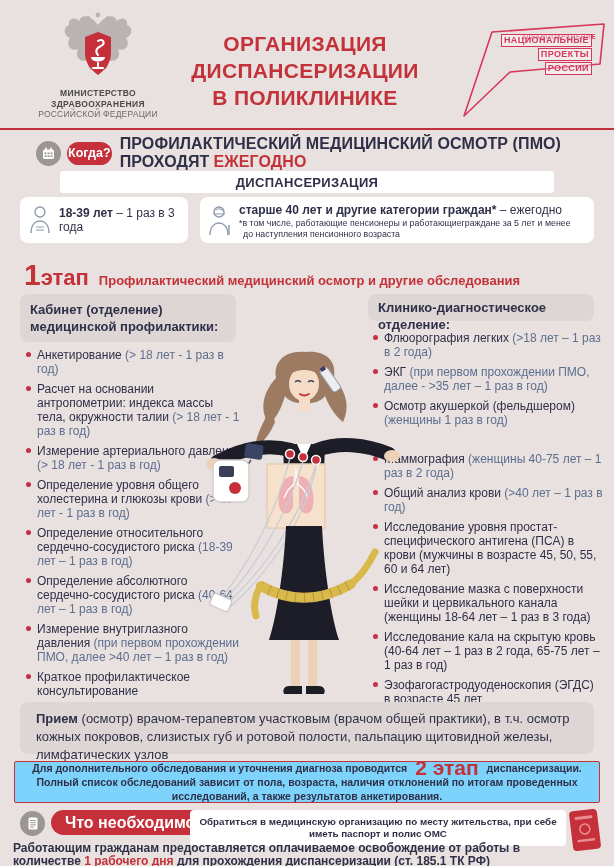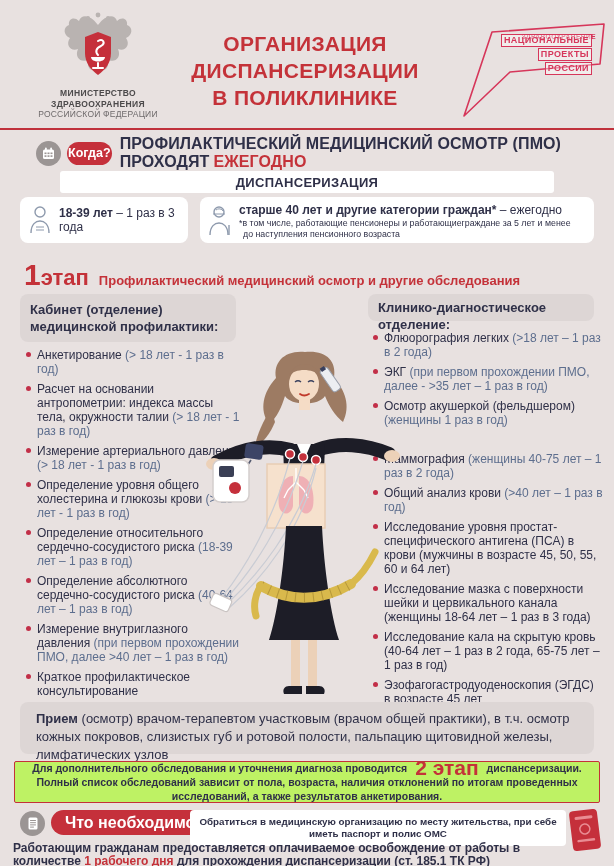--- a/index.html
+++ b/index.html
@@ -66,21 +66,21 @@
   .li .paren{color:#5d6e8e;}
   #right-list .li:nth-child(4){margin-top:19px;}
   #right-list .li:nth-child(5){margin-top:0;}
 
   
   #reception-box{left:20px;top:702px;width:574px;height:52px;background:#ddd6d5;border-radius:8px;
                  box-sizing:border-box;padding:8px 16px;font-size:13px;line-height:18px;color:#2f3048;}
   #reception-bold{font-weight:bold;}
 
   
-  #stage2-box{left:14px;top:761px;width:586px;height:42px;background:#bef264;border:1.5px solid #c43239;
+  #stage2-box{left:14px;top:761px;width:586px;height:42px;background:#7dd3fc;border:1.5px solid #c43239;
               box-sizing:border-box;border-radius:2px;display:flex;align-items:center;justify-content:center;
               text-align:center;font-size:10.5px;font-weight:bold;color:#2f3048;line-height:14px;padding:2px 10px;}
   #stage2-big{font-size:21px;color:#c43239;margin:0 5px;vertical-align:-3px;line-height:14px;}
 
   
   #footer-circle{left:20px;top:811px;}
   #footer-pill{left:51px;top:810px;height:25px;padding:0 14px;font-size:16px;border-radius:14px;}
   #footer-box{left:190px;top:810px;width:376px;background:#fff;border-radius:4px;box-sizing:border-box;
               padding:6px 8px;font-size:9.8px;font-weight:bold;color:#2f3048;text-align:center;line-height:12px;}
   #footer-line2{left:13px;top:842px;width:545px;text-align:left;font-size:12px;font-weight:bold;

